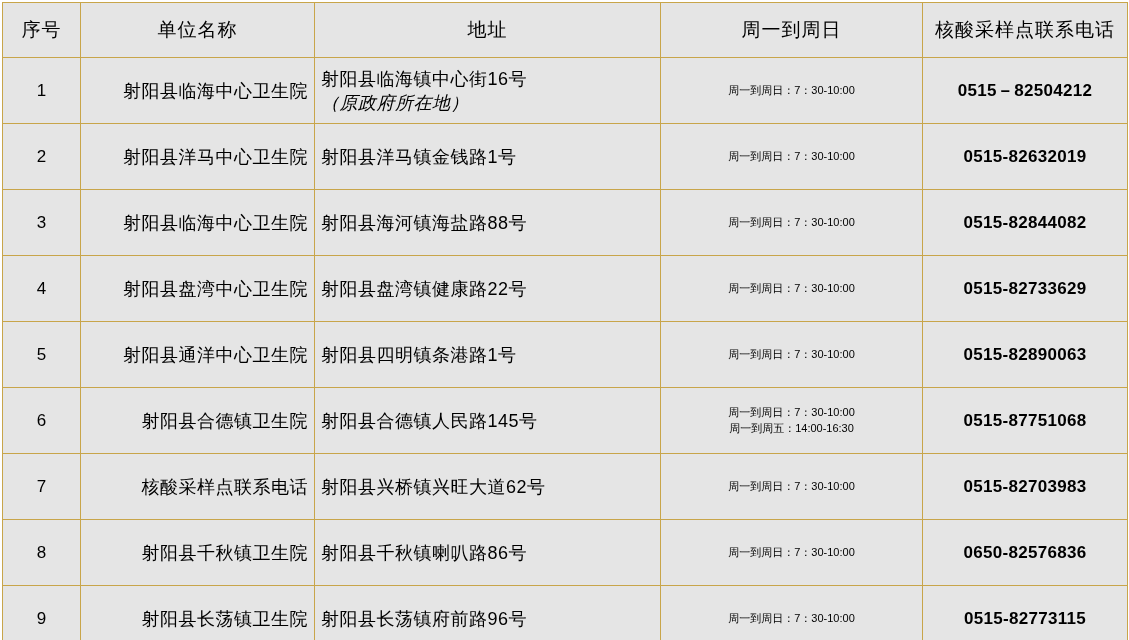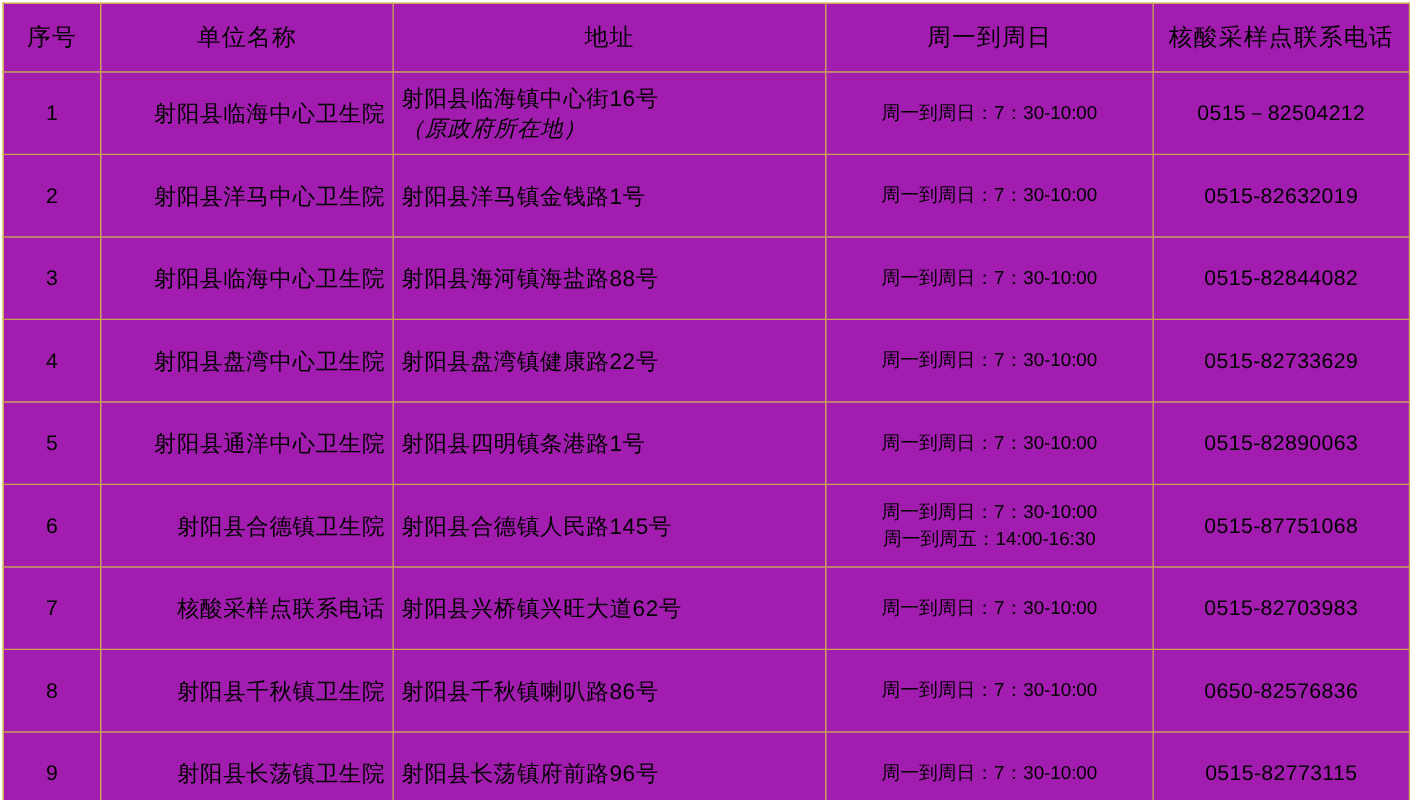--- a/index.html
+++ b/index.html
@@ -28,21 +28,21 @@
   }
   table.nat-table col.c-idx    { width: 78px; }
   table.nat-table col.c-name   { width: 234px; }
   table.nat-table col.c-addr   { width: 346px; }
   table.nat-table col.c-time   { width: 262px; }
   table.nat-table col.c-phone  { width: 205px; }
 
   table.nat-table th,
   table.nat-table td {
     border: 1px solid #c8a54a;
-    background: #a21caf;
+    background: #e5e5e5;
     color: #000000;
     vertical-align: middle;
     padding: 4px 6px;
   }
   thead th {
     height: 46px;
     font-size: 19px;
     font-weight: 400;
     text-align: center;
     letter-spacing: 1px;
@@ -62,29 +62,30 @@
   }
   td.addr {
     text-align: left;
     padding-left: 12px;
     letter-spacing: 0.5px;
     margin-left: 36px;
   }
   td.addr .line2 { display: block; font-style: italic; }
   td.time {
     text-align: center;
-    font-size: 15px;
+    font-size: 11px;
     line-height: 1.45;
     letter-spacing: 0px;
   }
   td.time .tline { display: block; white-space: nowrap; }
   td.phone {
     text-align: center;
     font-size: 17px;
     letter-spacing: 0.3px;
+    font-weight: bold;
   }
 </style>
 </head>
 <body>
 
 <div class="sheet">
   <table class="nat-table">
     <colgroup>
       <col class="c-idx">
       <col class="c-name">

